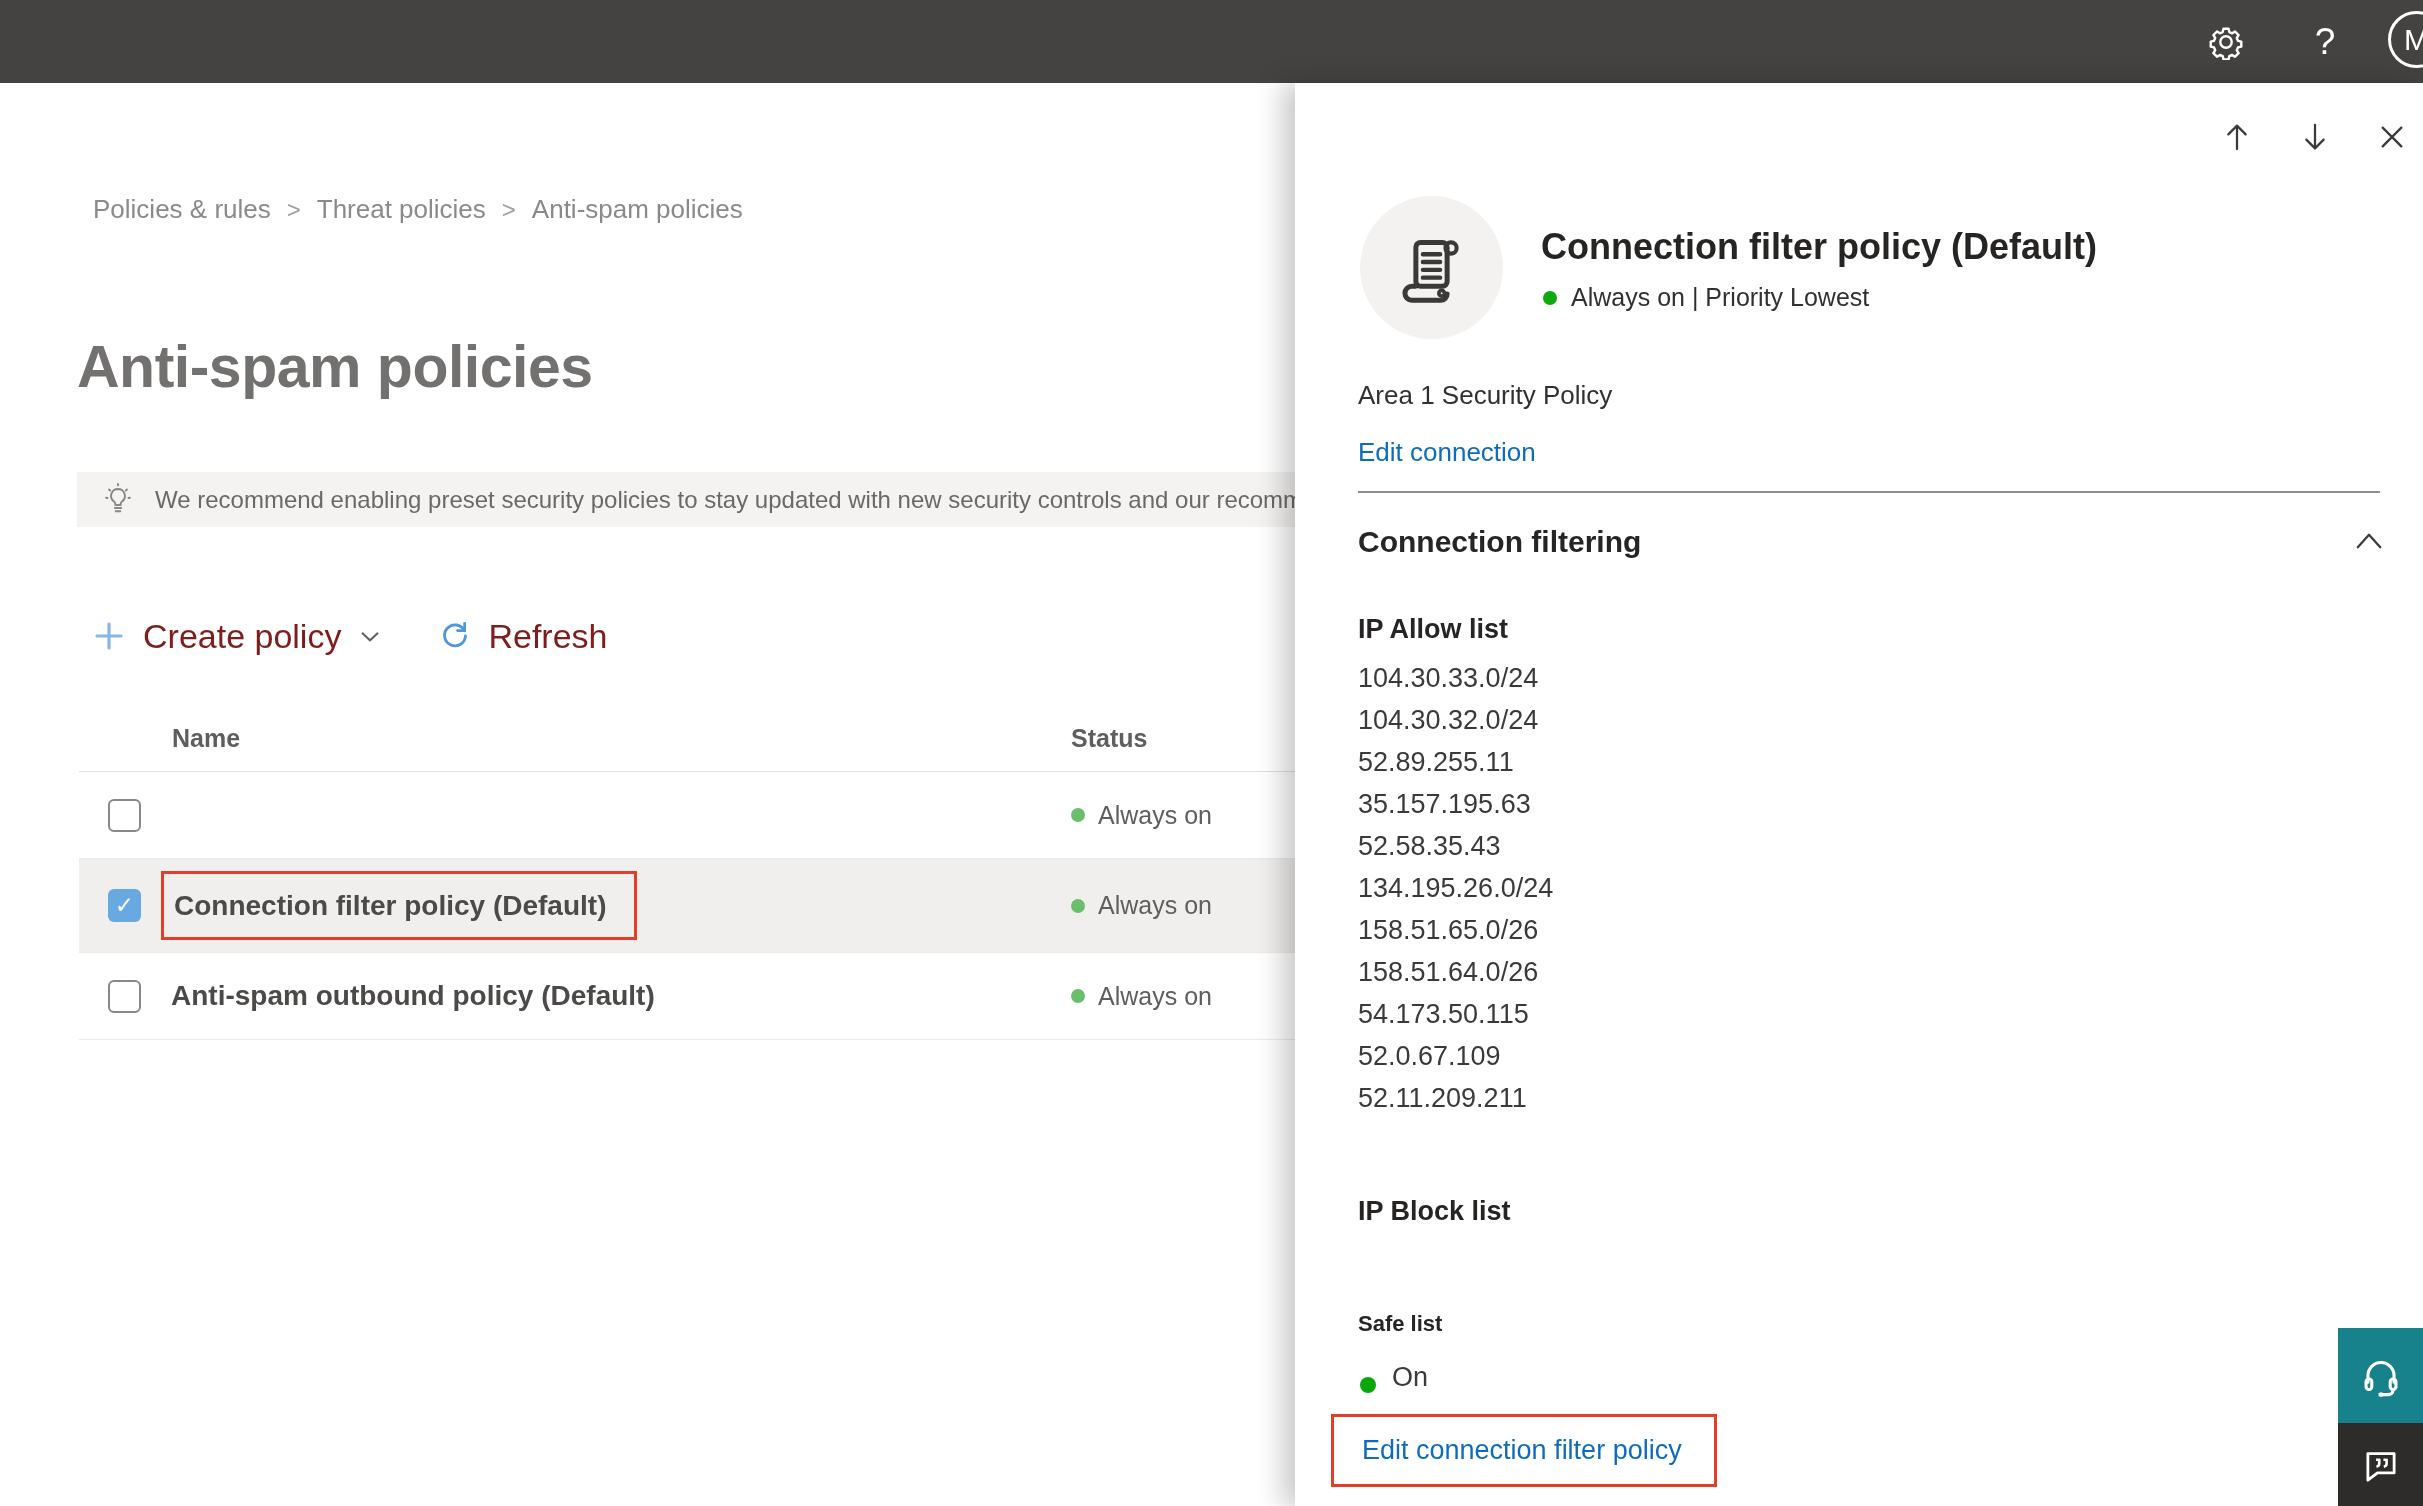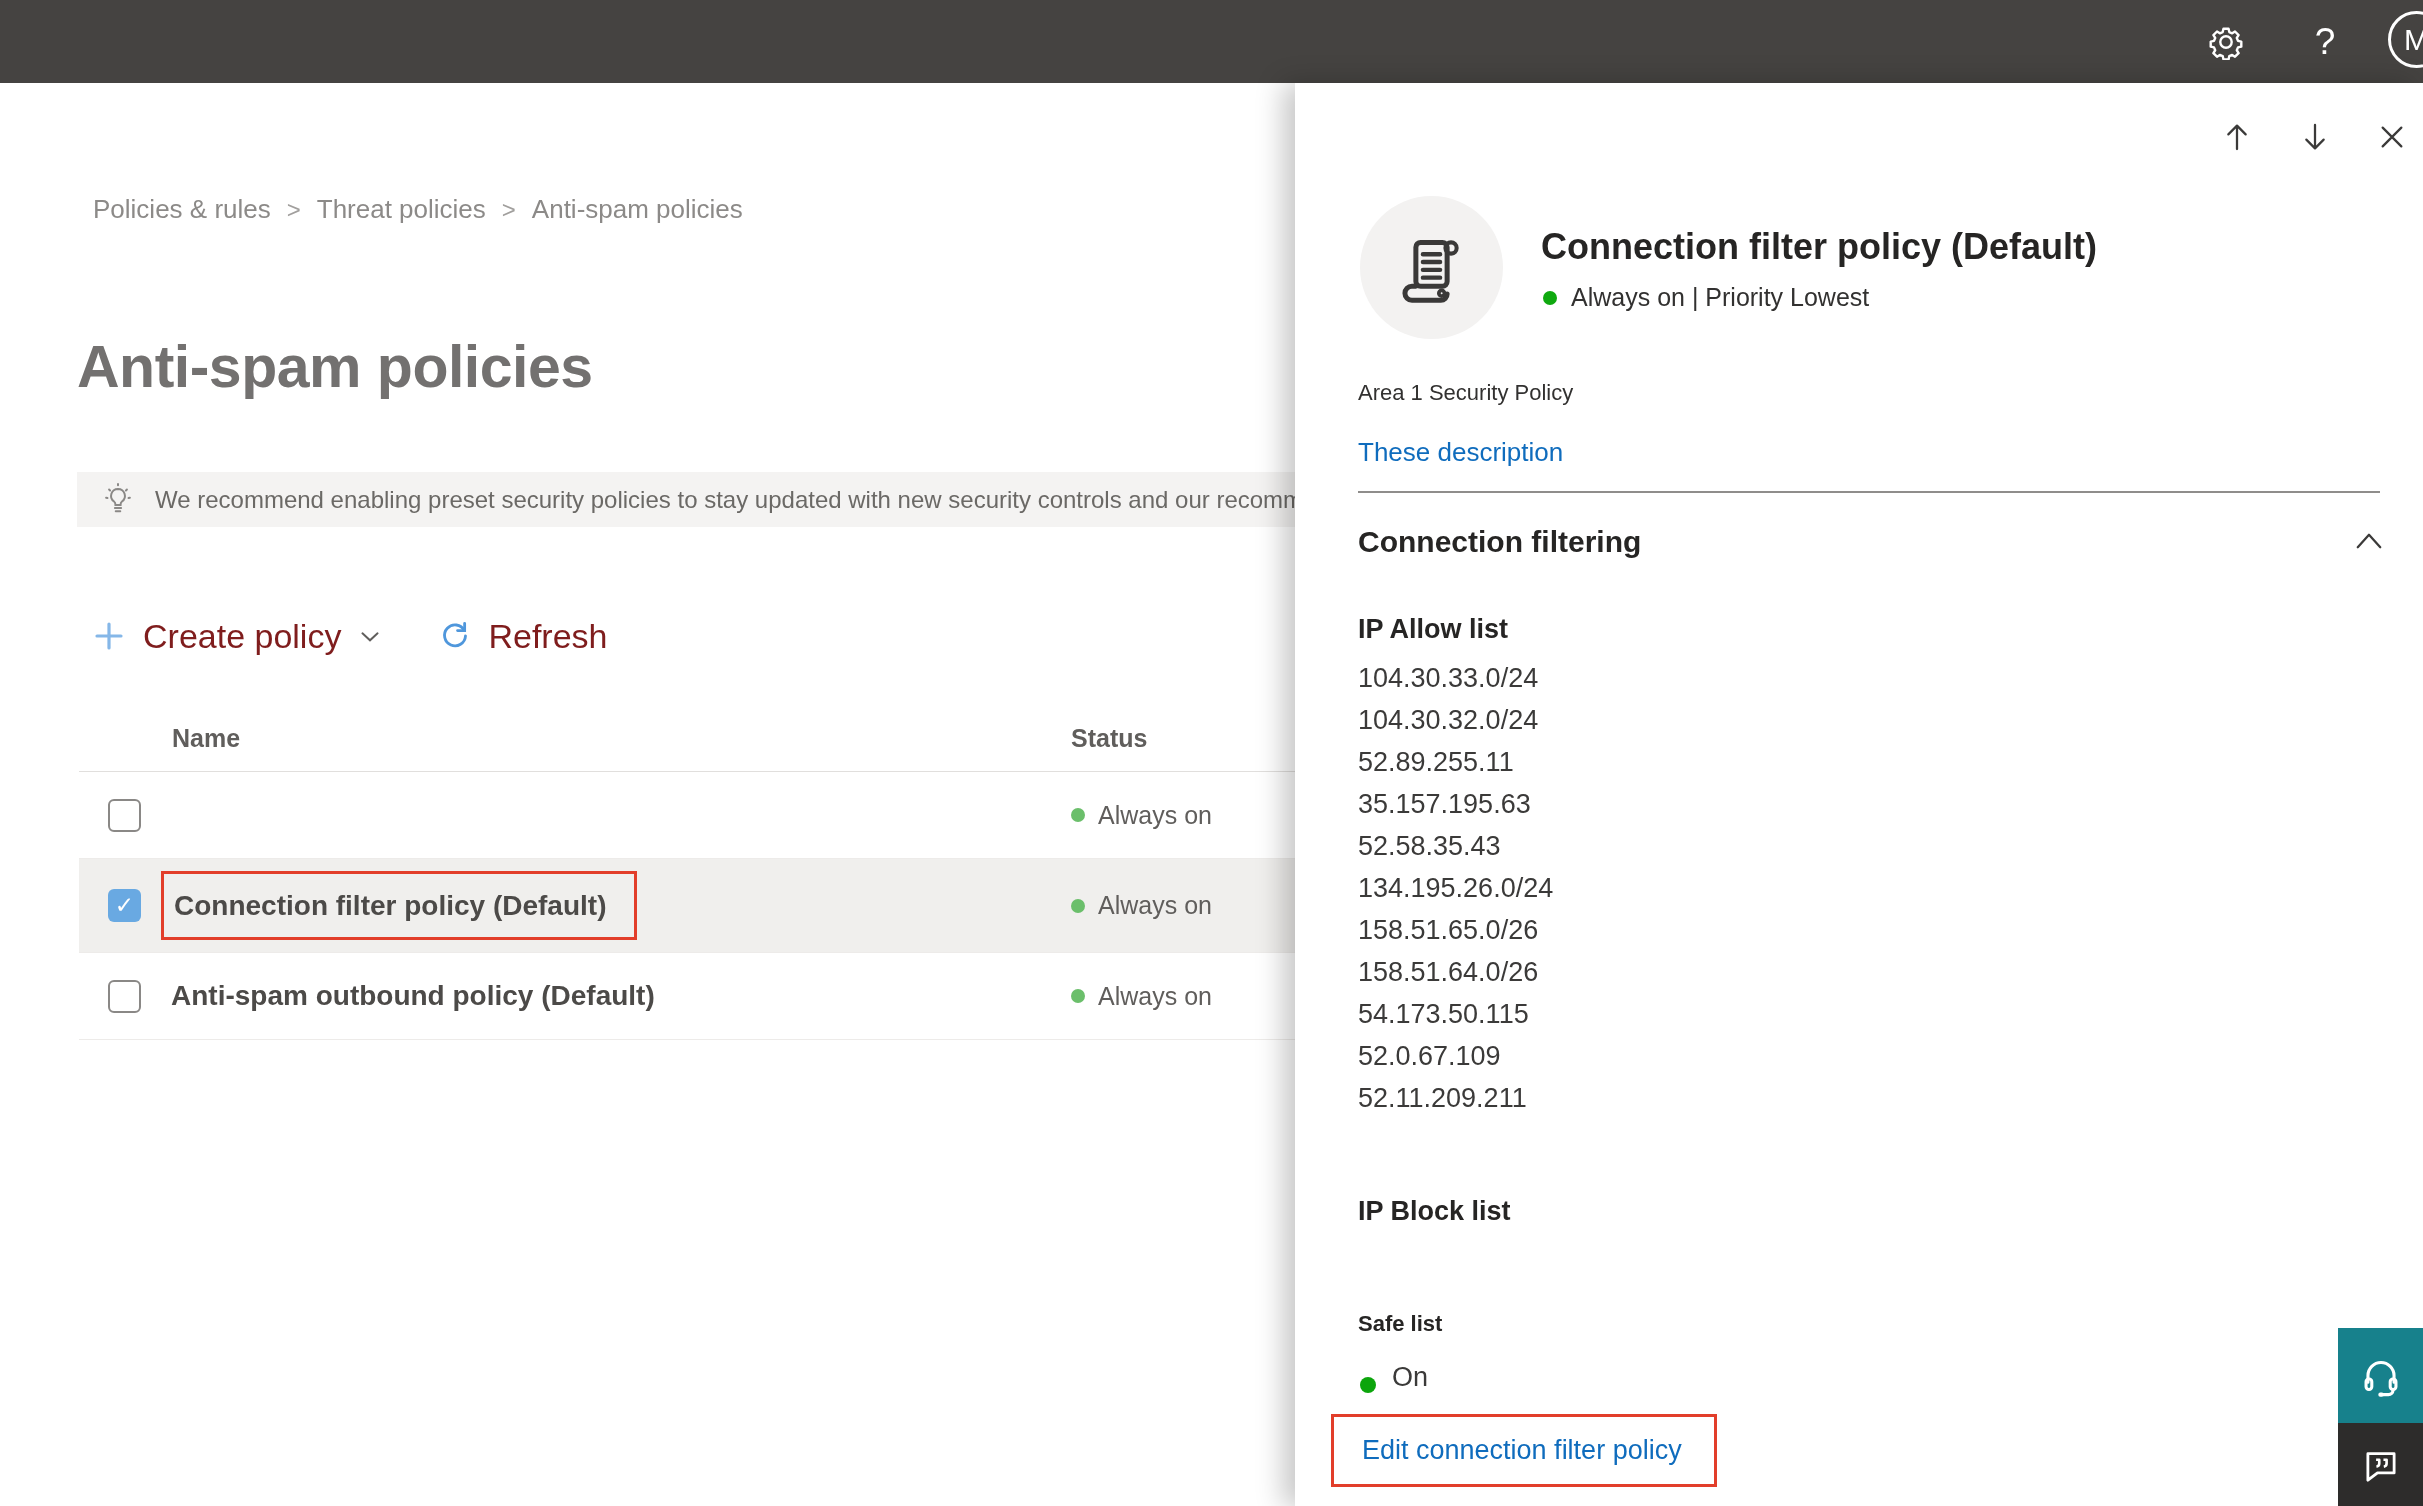--- a/index.html
+++ b/index.html
@@ -56,21 +56,21 @@
   
   .flyout{position:absolute;left:1295px;top:83px;width:1129px;height:1424px;background:#ffffff;
           box-shadow:-12px 0 26px rgba(0,0,0,0.22);}
   .fly-nav{position:absolute;top:38px;display:flex;cursor:pointer;}
   .nav-up{left:926px;} .nav-down{left:1004px;} .nav-close{left:1081px;}
   .fly-avatar{position:absolute;left:65px;top:113px;width:143px;height:143px;border-radius:50%;
               background:#f3f2f1;display:flex;align-items:center;justify-content:center;}
   .fly-title{position:absolute;left:246px;top:143px;font-size:36px;font-weight:bold;color:#262524;}
   .fly-statusline{position:absolute;left:248px;top:200px;display:flex;align-items:center;gap:14px;}
   .fly-statusline .txt{font-size:25px;color:#323130;}
-  .fly-desc{position:absolute;left:63px;top:297px;font-size:22px;color:#323130;}
+  .fly-desc{position:absolute;left:63px;top:297px;font-size:26px;color:#323130;}
   .fly-editdesc{position:absolute;left:63px;top:354px;font-size:26px;color:#0f6cbd;cursor:pointer;}
   .fly-divider{position:absolute;left:63px;top:408px;width:1022px;height:0;border-top:2px solid #8f8d8b;}
   .fly-section-h{position:absolute;left:63px;top:442px;font-size:30px;font-weight:bold;color:#262524;}
   .fly-chev{position:absolute;left:1059px;top:446px;cursor:pointer;display:flex;}
   .ip-allow-h{position:absolute;left:63px;top:531px;font-size:27px;font-weight:bold;color:#262524;}
   .ip-list{position:absolute;left:63px;top:574px;font-size:27px;color:#3b3a39;line-height:42px;}
   .ip-block-h{position:absolute;left:63px;top:1113px;font-size:27px;font-weight:bold;color:#262524;}
   .safe-h{position:absolute;left:63px;top:1228px;font-size:22px;font-weight:bold;color:#262524;}
   .safe-status{position:absolute;left:65px;top:1279px;display:flex;align-items:flex-end;gap:16px;}
   .safe-status .dot{width:16px;height:16px;border-radius:50%;}
@@ -213,21 +213,21 @@
       </span>
     </div>
 
     <div class="fly-title">Connection filter policy (Default)</div>
     <div class="fly-statusline">
       <span class="sdot" id="fly-status-dot" style="width: 14px; height: 14px; background: rgb(15, 169, 15);"></span>
       <span class="txt">Always on | Priority Lowest</span>
     </div>
 
     <div class="fly-desc">Area 1 Security Policy</div>
-    <div class="fly-editdesc">These description</div>
+    <div class="fly-editdesc">Edit connection</div>
     <div class="fly-divider"></div>
 
     <div class="fly-section-h">Connection filtering</div>
     <div class="fly-chev">
       <svg width="30" height="24" viewBox="0 0 24 18" fill="none" stroke="#3b3a39" stroke-width="1.8" stroke-linecap="round" stroke-linejoin="round">
         <path d="M3 14 12 4l9 10"></path>
       </svg>
     </div>
 
     <div class="ip-allow-h">IP Allow list</div>

